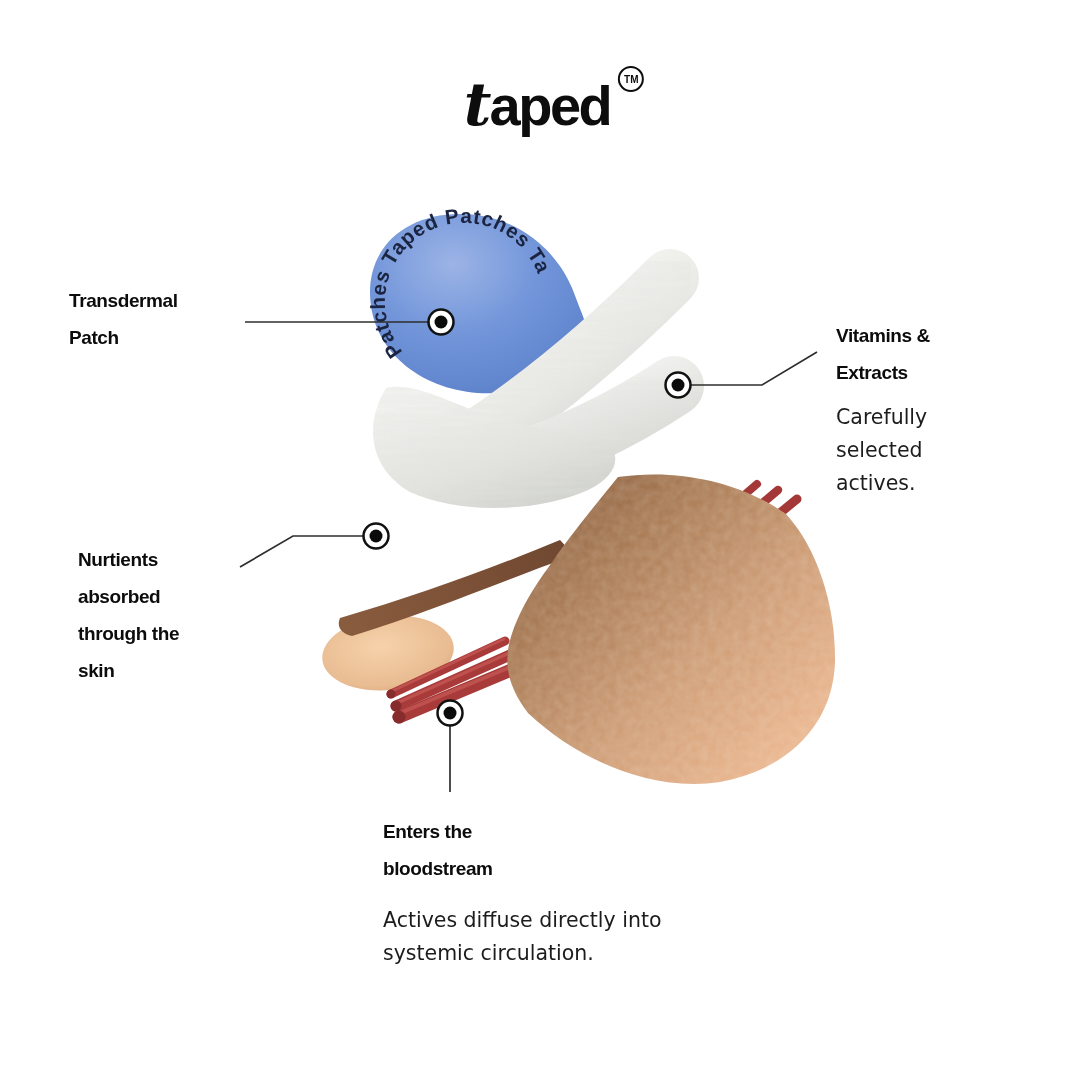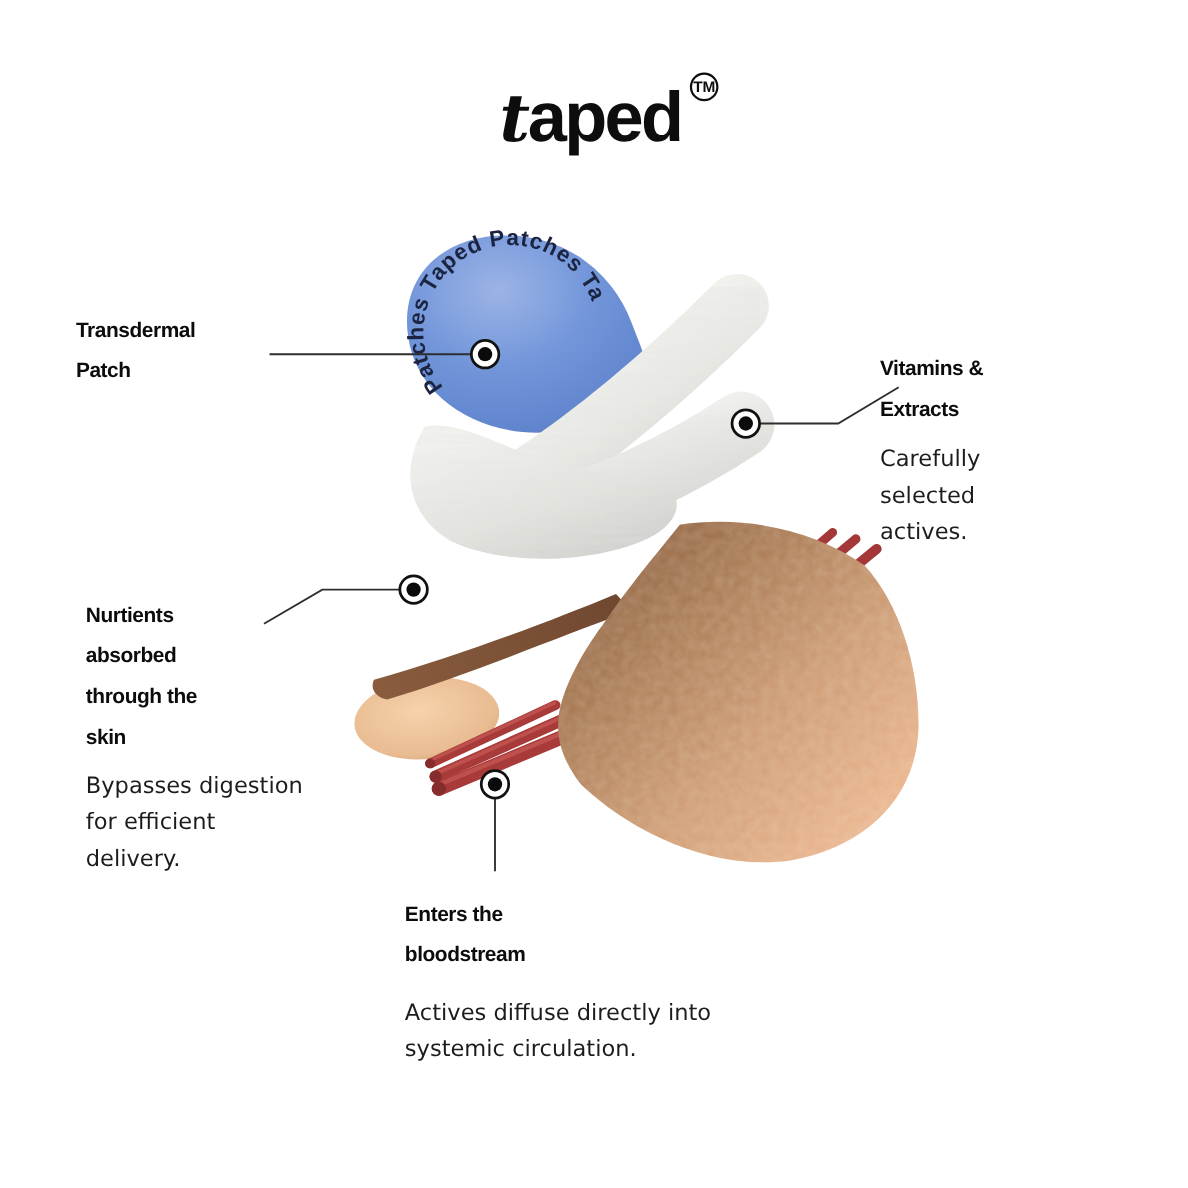--- a/index.html
+++ b/index.html
@@ -4,36 +4,36 @@
 <style>
   html,body{margin:0;padding:0;background:#ffffff;}
   #canvas{position:relative;width:1080px;height:1080px;background:#ffffff;overflow:hidden;
           font-family:"Liberation Sans", sans-serif;}
   
   #logo{position:absolute;top:74px;left:50%;transform:translateX(-52%);
         display:inline-flex;align-items:baseline;color:#0d0d0d;}
   #logo .t{font-family:"DejaVu Serif", serif;font-style:italic;font-weight:bold;
            font-size:60px;line-height:1;margin-right:0px;letter-spacing:-2px;}
   #logo .rest{font-family:"Liberation Sans", sans-serif;font-weight:bold;
-              font-size:64px;line-height:1;letter-spacing:-2.5px;}
+              font-size:56px;line-height:1;letter-spacing:-2.5px;}
   #tm-badge{position:absolute;top:-8px;right:-34px;width:22px;height:22px;
             border:2px solid #0d0d0d;border-radius:50%;display:flex;align-items:center;
-            justify-content:center;font-size:14px;font-weight:bold;letter-spacing:0;}
+            justify-content:center;font-size:10px;font-weight:bold;letter-spacing:0;}
   
   .callout{position:absolute;}
   .callout-title{font-weight:bold;font-size:19px;line-height:37px;color:#0c0c0c;
                  letter-spacing:-0.4px;white-space:pre-line;}
   .callout-body{font-family:"DejaVu Sans", sans-serif;font-size:20.5px;line-height:33px;
                 color:#1c1c1c;white-space:pre-line;margin-top:10px;}
   #co-transdermal{left:69px;top:282px;width:240px;}
-  #co-vitamins{left:800px;top:317px;width:220px;}
+  #co-vitamins{left:836px;top:317px;width:220px;}
   #co-vitamins .callout-body{}
   #co-nutrients{left:78px;top:541px;width:250px;}
   #co-nutrients .callout-body{margin-top:9px;}
-  #co-bloodstream{left:368px;top:813px;width:340px;}
+  #co-bloodstream{left:383px;top:813px;width:340px;}
   #co-bloodstream .callout-body{margin-top:17px;}
   
   #art{position:absolute;left:0;top:0;width:1080px;height:1080px;}
   .patch-edge-text{font-family:"Liberation Sans", sans-serif;font-weight:bold;
                    font-size:20.5px;letter-spacing:0.8px;fill:#1b2440;}
 </style>
 </head>
 <body>
 
 <div id="canvas">
@@ -190,23 +190,20 @@
     <div class="callout-body">Carefully
 selected
 actives.</div>
   </div>
 
   <div class="callout" id="co-nutrients">
     <div class="callout-title">Nurtients
 absorbed
 through the
 skin</div>
-    <div class="callout-body">Bypasses digestion
-for efficient
-delivery.</div>
   </div>
 
   <div class="callout" id="co-bloodstream">
     <div class="callout-title">Enters the
 bloodstream</div>
     <div class="callout-body">Actives diffuse directly into
 systemic circulation.</div>
   </div>
 
 </div>

